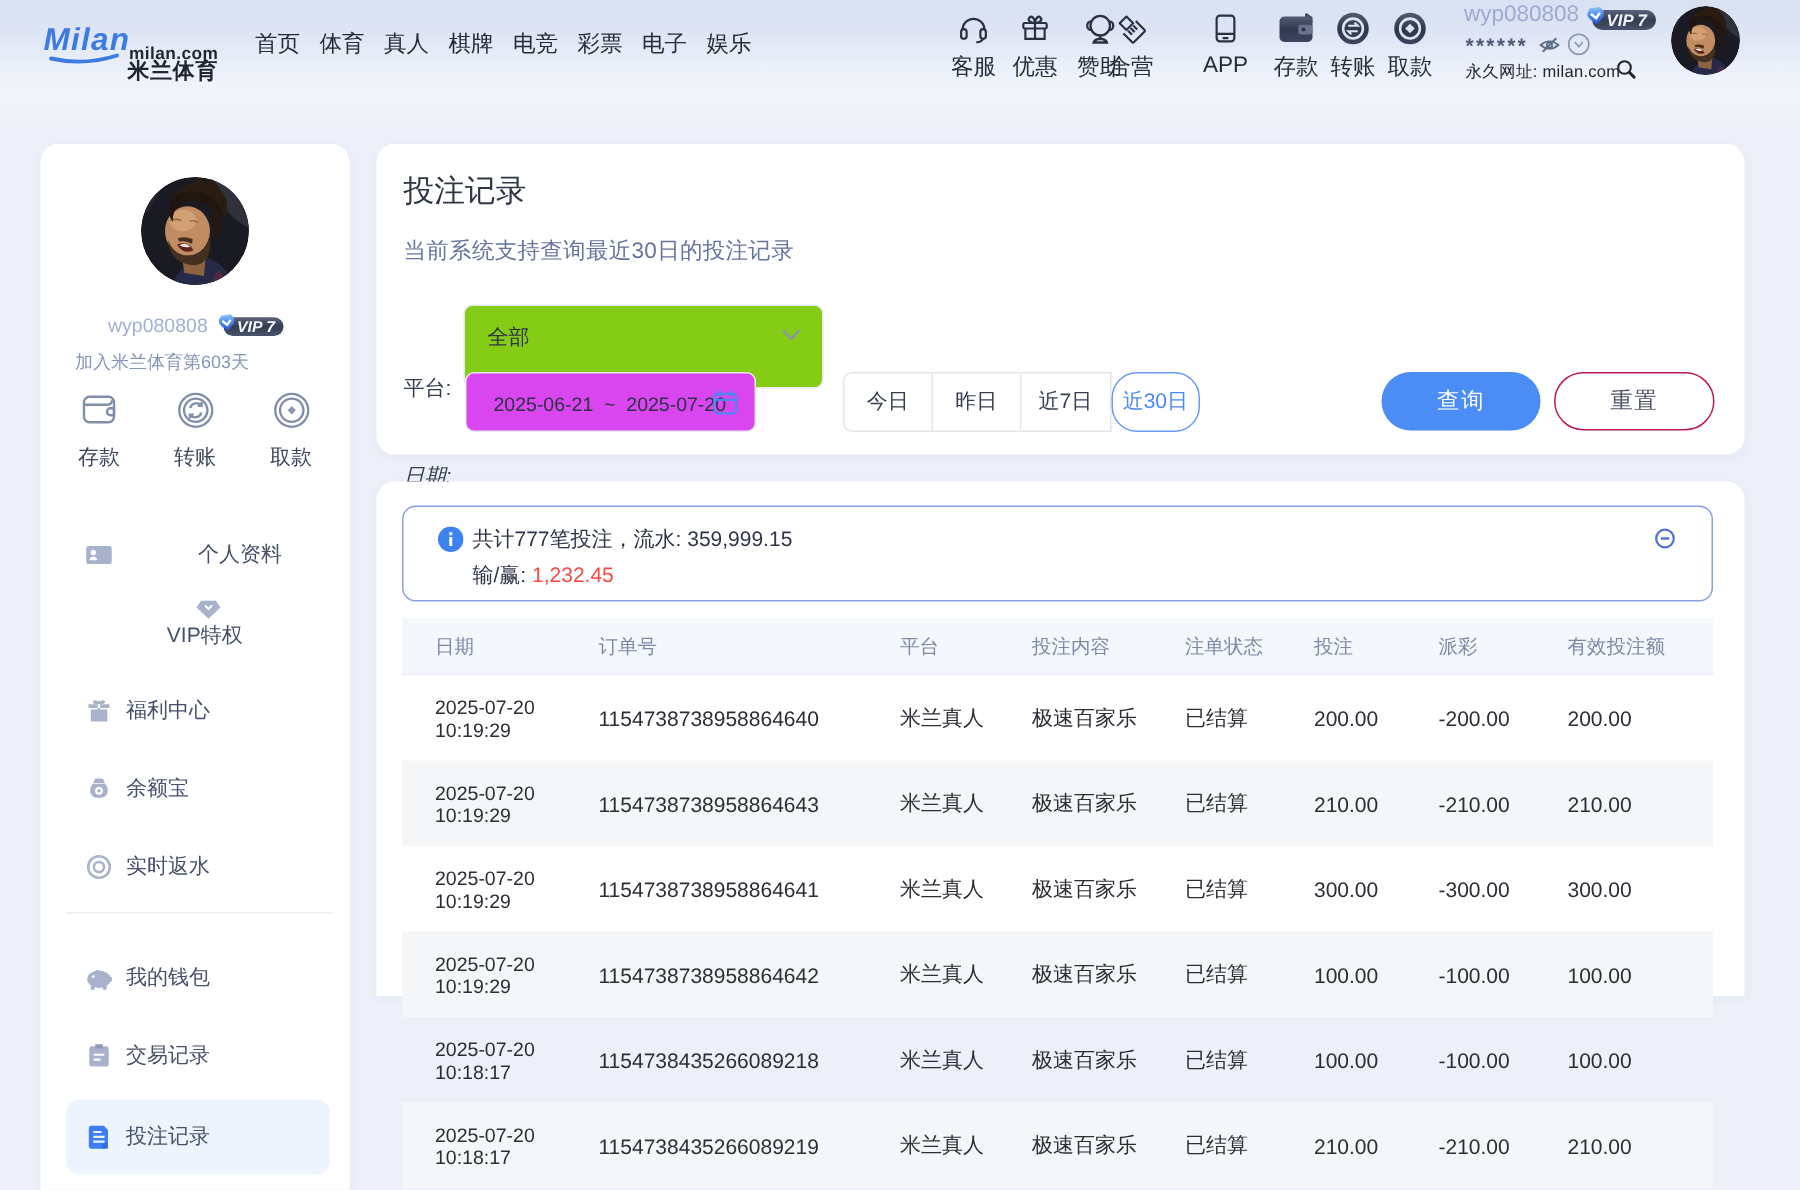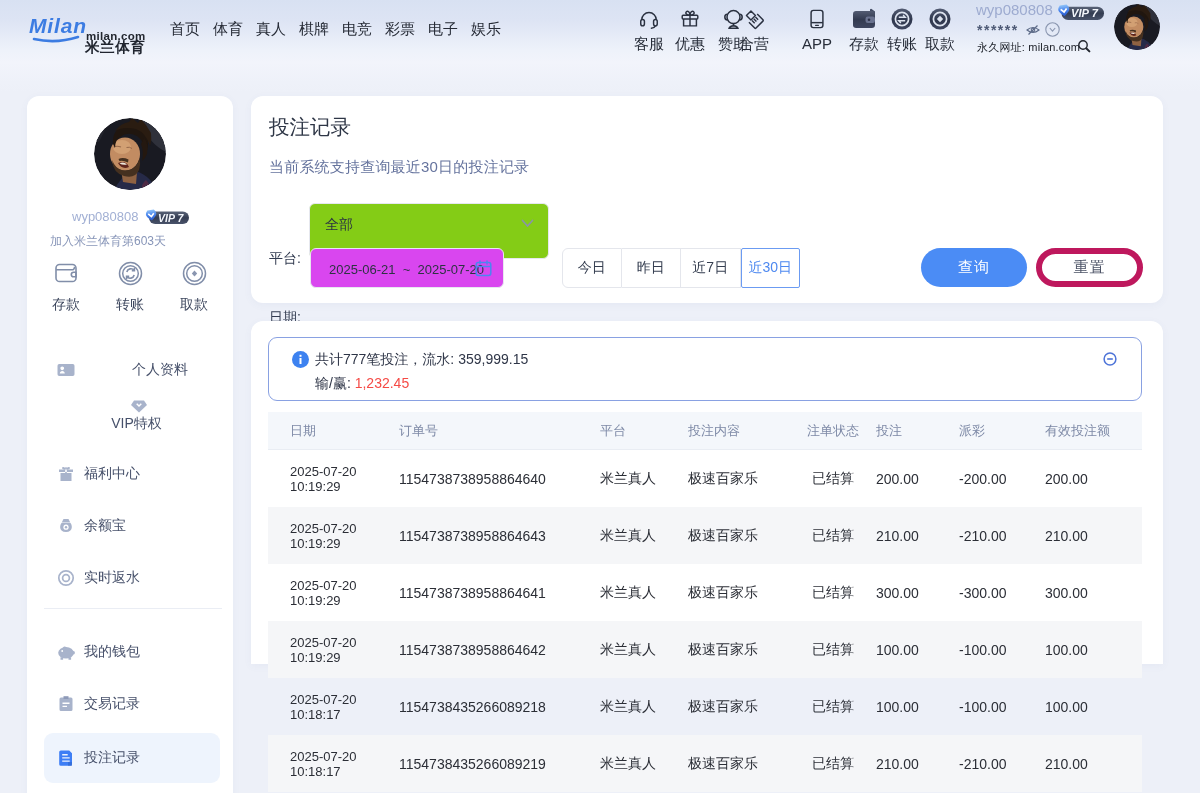--- a/index.html
+++ b/index.html
@@ -59,38 +59,38 @@
 .c-title { position:absolute; left:18px; top:17px; font-size:20.5px; font-weight:400; color:#2e3646; }
 .c-sub { position:absolute; left:18px; top:62px; font-size:15px; color:#66749e; letter-spacing:0.2px; }
 .f-label { position:absolute; font-size:14px; color:#333c51;margin-top:48px; }
 .f-select { position:absolute; left:58px; top:93px; width:240px; height:56px; border:1px solid #e6e8ef; border-radius:6px; background:#84cc16;margin-top:14px; }
 .f-select .txt { position:absolute; left:15px; top:12px; font-size:14px; color:#2c3342; }
 .f-date { position:absolute; left:59px; top:152px; width:194px; height:40px; border:1px solid #e6e8ef; border-radius:6px; background:#d946ef; }
 .f-date .txt { position:absolute; left:18px; top:13px; font-size:13px; color:#2c3342; }
 .btngroup { position:absolute; left:311px; top:152px; height:40px; display:flex; }
 .bg-btn { width:59.5px; height:40px; border:1px solid #e4e6ec; border-left:none; background:#fff; font-size:14px; color:#353e50; display:flex; align-items:center; justify-content:center; }
 .bg-btn.first { border-left:1px solid #e4e6ec; border-radius:6px 0 0 6px; }
-.bg-btn.last { border:1px solid #6b9bf2; border-radius:2px; color:#4d88f0; }
+.bg-btn.last { border:1px solid #6b9bf2; border-radius:17px; color:#4d88f0; }
 .btn-query { position:absolute; left:670px; top:152px; width:106px; height:39px; background:#4b8cf5; border-radius:20px; color:#fff; font-size:15px; display:flex; align-items:center; justify-content:center; letter-spacing:1px; }
-.btn-reset { position:absolute; left:785px; top:152px; width:107px; height:39px; background:#fff; border:6px solid #be185d; border-radius:20px; color:#4c5366; font-size:15px; display:flex; align-items:center; justify-content:center; letter-spacing:1px; }
+.btn-reset { position:absolute; left:785px; top:152px; width:107px; height:39px; background:#fff; border:1px solid #be185d; border-radius:20px; color:#4c5366; font-size:15px; display:flex; align-items:center; justify-content:center; letter-spacing:1px; }
 
 .infobox { position:absolute; left:17px; top:16px; width:874px; height:64px; border:1px solid #89a1e2; border-radius:9px; background:#fff; }
 .ib-l1 { position:absolute; left:46px; top:13px; font-size:14px; color:#2e3547; }
 .ib-l2 { position:absolute; left:46px; top:37px; font-size:14px; color:#2e3547; }
 .ib-l2 .red { color:#f54a45; }
 
 .tbl { position:absolute; left:17px; top:91px; width:874px; }
 .thead { display:flex; height:38px; background:#f4f7fb; border-bottom:1px solid #e9edf3; align-items:center; font-size:13px; color:#7d89a6; }
 .trow { display:flex; height:57px; align-items:center; font-size:14px; color:#2b2e36; }
 .trow.alt { background:#f5f6f8; }
 .td1 { width:131px; padding-left:22px; }
 .td2 { width:201px; }
 .td3 { width:88px; }
 .td4 { width:102px; }
-.td5 { width:86px;text-align:center; }
+.td5 { width:86px; }
 .td6 { width:83px; }
 .td7 { width:86px; }
 .td8 { width:96px; }
 .dt { font-size:13px; line-height:15px; color:#2b2e36; }
 </style>
 </head>
 <body>
 <svg width="0" height="0" style="position:absolute">
   <defs>
     <clipPath id="avc">
@@ -385,21 +385,21 @@
 <div class="card1">
   <div class="c-title">投注记录</div>
   <div class="c-sub">当前系统支持查询最近30日的投注记录</div>
   <div class="f-label" style="left:18px; top:106px;">平台:</div>
   <div class="f-select">
       <div class="txt">全部</div>
       <svg style="position:absolute;right:14px;top:15px;" width="13" height="9" viewBox="0 0 13 9" fill="none">
         <path d="M1.5 1.5 L6.5 7 L11.5 1.5" stroke="#8a94a8" stroke-width="1.7" stroke-linecap="round" stroke-linejoin="round"></path>
       </svg>
     </div>
-  <div class="f-label" style="left:18px; top:165px;">日期:</div>
+  <div class="f-label" style="left:18px; top:165px;font-style:italic;">日期:</div>
   <div class="f-date">
       <div class="txt">2025-06-21&nbsp; ~ &nbsp;2025-07-20</div>
       <svg style="position:absolute;right:11px;top:11px;" width="17" height="17" viewBox="0 0 17 17" fill="none" stroke="#4c86f0" stroke-width="1.5">
         <rect x="1.2" y="2.5" width="14.6" height="13" rx="2.2"></rect>
         <path d="M1.2 6.5 H15.8"></path>
         <path d="M5 1 V4M12 1 V4" stroke-linecap="round"></path>
       </svg>
     </div>
   <div class="btngroup">
     <div class="bg-btn first">今日</div>

